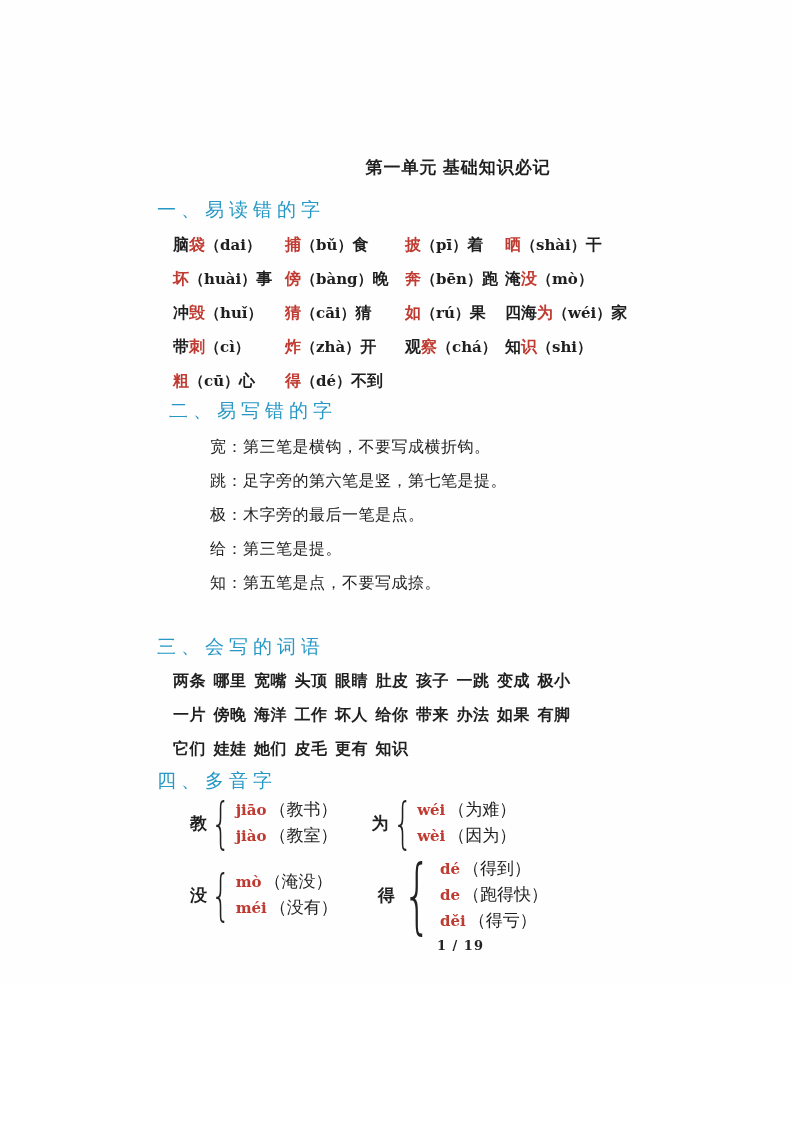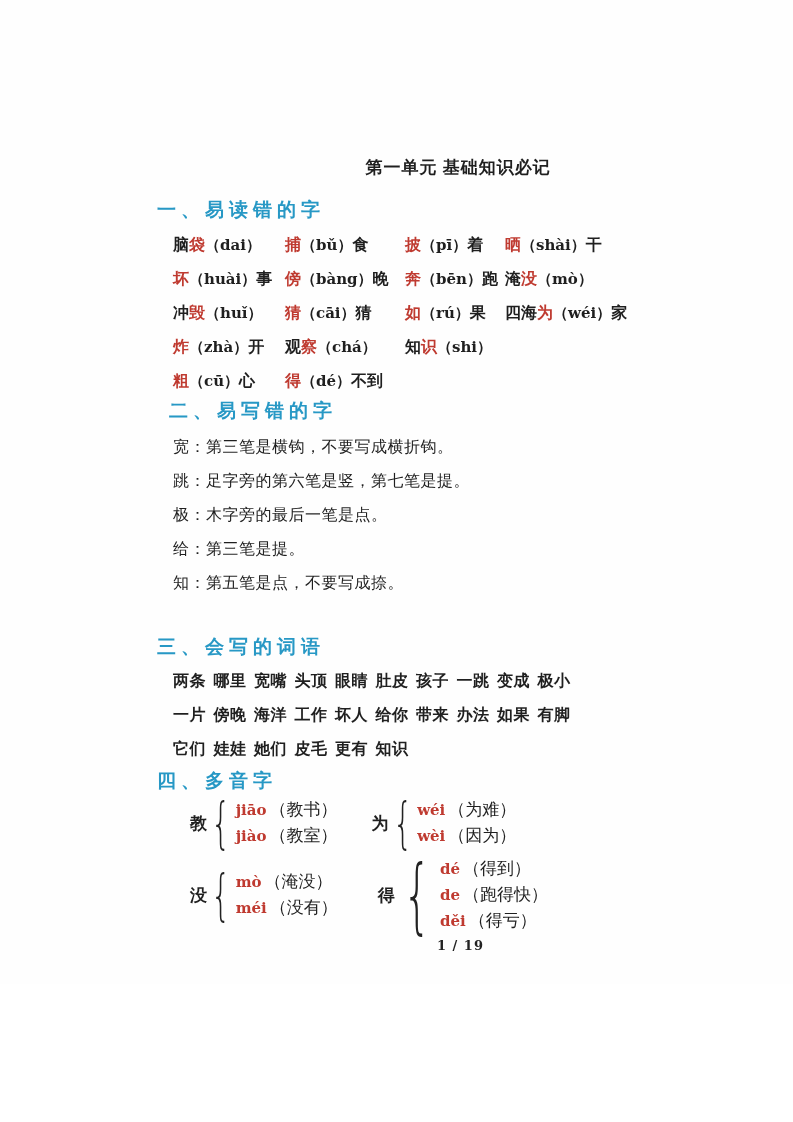--- a/index.html
+++ b/index.html
@@ -21,21 +21,21 @@
     background:#fefefe;
   }
   .doc-title{
     position:absolute;top:156px;left:123px;width:670px;
     text-align:center;
     font-size:17px;font-weight:bold;
     letter-spacing:1px;
   }
   .sec-heading{
     position:absolute;left:157px;
-    font-size:19px;font-weight:bold;
+    font-size:19px;font-weight:normal;
     color:var(--heading);
     letter-spacing:5px;
     white-space:nowrap;
   }
   #h-misread{top:197px;}
   #h-miswritten{top:398px;margin-left:12px;}
   #h-words{top:634px;}
   #h-poly{top:768px;}
 
   .grid-rows{position:absolute;top:228px;left:173px;}
@@ -50,21 +50,21 @@
   .seg-k{color:var(--text);}
   .seg-r{color:var(--accent);}
   .seg-p{
     font-family:"DejaVu Serif",serif;
     font-weight:bold;font-size:15px;
     color:var(--text);
   }
 
   .line-block{position:absolute;left:173px;font-size:16px;}
   #miswritten-lines{top:430px;}
-  #miswritten-lines .line{line-height:34px;letter-spacing:0.5px;}
+  #miswritten-lines .line{line-height:34px;letter-spacing:0.5px;margin-left:37px;}
   #words-lines{top:664px;}
   #words-lines .line{line-height:34px;font-weight:600;word-spacing:3px;letter-spacing:0.5px;}
 
   .poly-row{
     position:absolute;left:190px;
     display:flex;align-items:center;
   }
   #poly-row-1{top:797px;}
   #poly-row-2{top:856px;}
   #poly-row-1 .pgroup+.pgroup{margin-left:34px;}
@@ -122,20 +122,21 @@
         <div class="cell"><span class="seg-r">奔</span><span class="seg-p">（bēn）</span><span class="seg-k">跑</span></div>
         <div class="cell"><span class="seg-k">淹</span><span class="seg-r">没</span><span class="seg-p">（mò）</span></div>
       </div>
       <div class="grid-row">
         <div class="cell"><span class="seg-k">冲</span><span class="seg-r">毁</span><span class="seg-p">（huǐ）</span></div>
         <div class="cell"><span class="seg-r">猜</span><span class="seg-p">（cāi）</span><span class="seg-k">猜</span></div>
         <div class="cell"><span class="seg-r">如</span><span class="seg-p">（rú）</span><span class="seg-k">果</span></div>
         <div class="cell"><span class="seg-k">四海</span><span class="seg-r">为</span><span class="seg-p">（wéi）</span><span class="seg-k">家</span></div>
       </div>
       <div class="grid-row">
+        <div class="cell"><span class="seg-k">带</span><span class="seg-r">刺</span><span class="seg-p">（cì）</span></div>
         <div class="cell"><span class="seg-r">炸</span><span class="seg-p">（zhà）</span><span class="seg-k">开</span></div>
         <div class="cell"><span class="seg-k">观</span><span class="seg-r">察</span><span class="seg-p">（chá）</span></div>
         <div class="cell"><span class="seg-k">知</span><span class="seg-r">识</span><span class="seg-p">（shi）</span></div>
       </div>
       <div class="grid-row">
         <div class="cell"><span class="seg-r">粗</span><span class="seg-p">（cū）</span><span class="seg-k">心</span></div>
         <div class="cell"><span class="seg-r">得</span><span class="seg-p">（dé）</span><span class="seg-k">不到</span></div>
       </div>
     </div>
 

